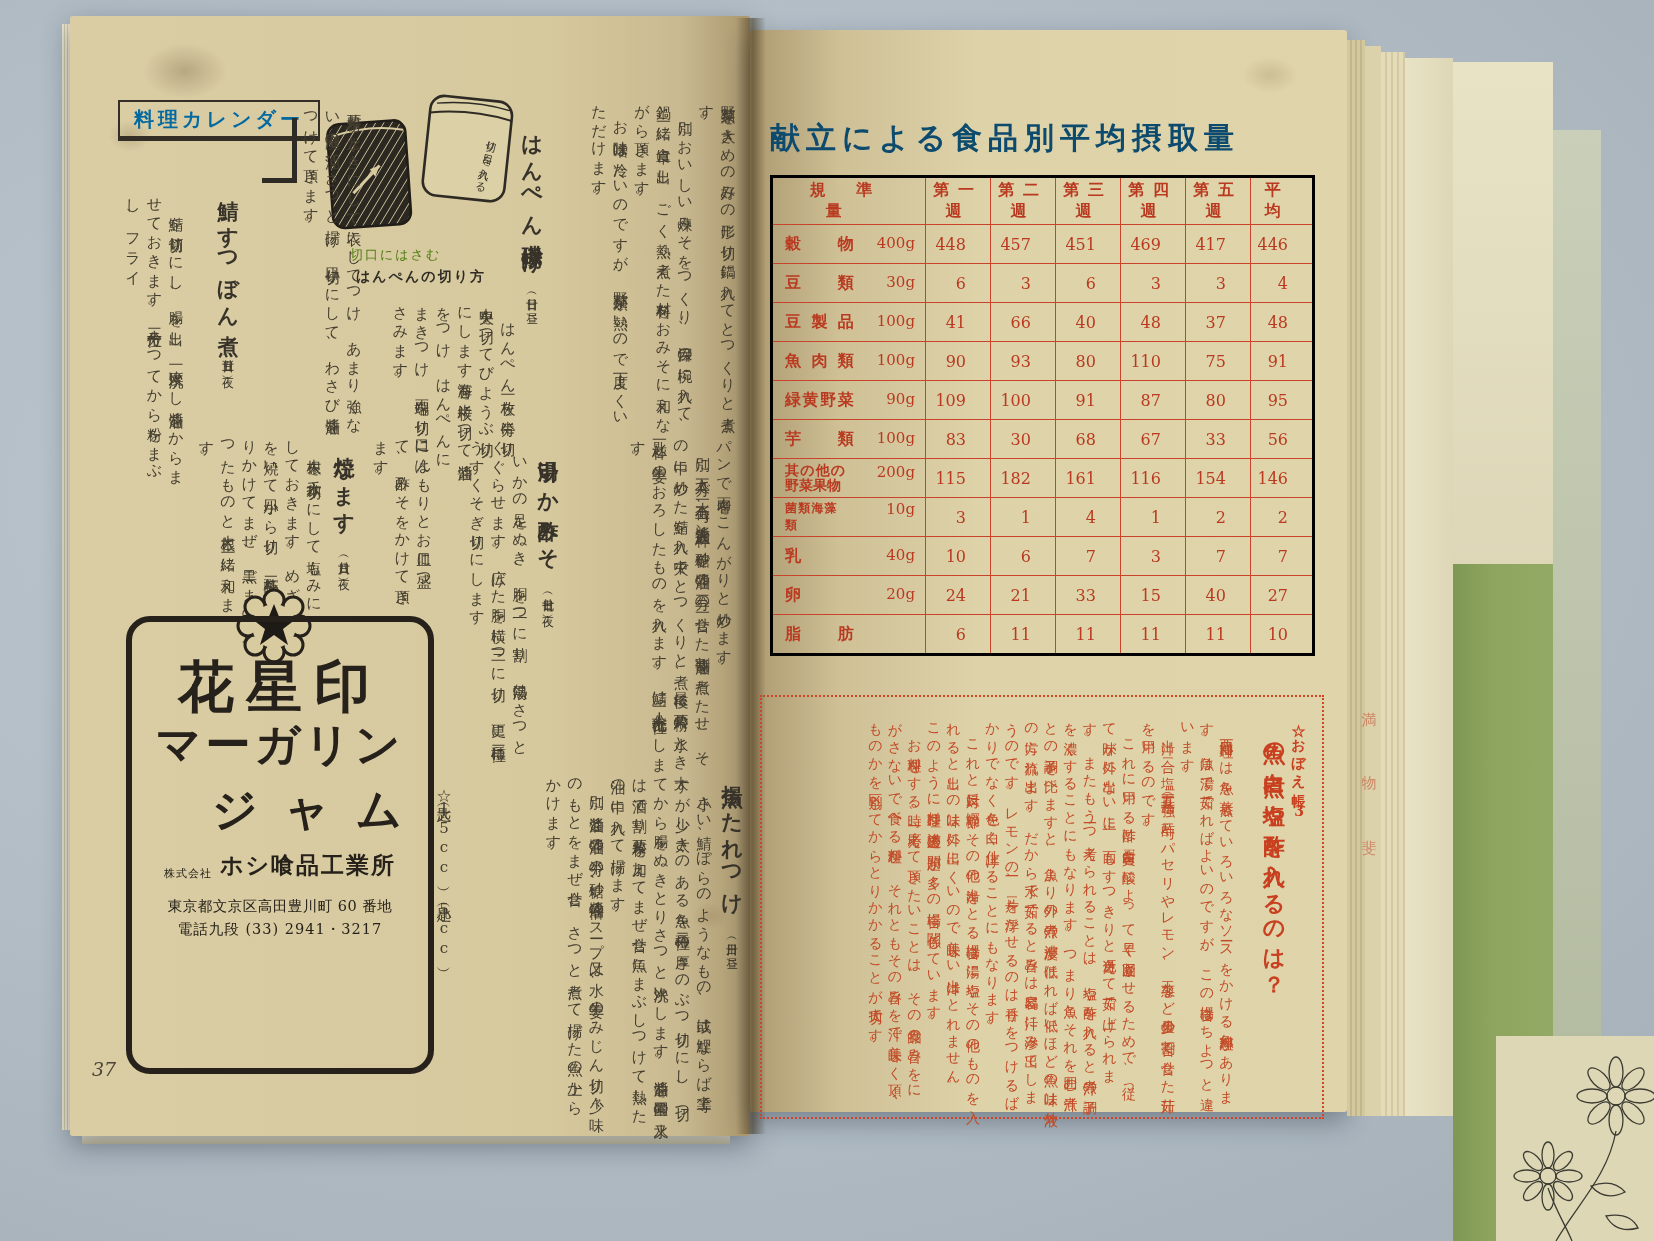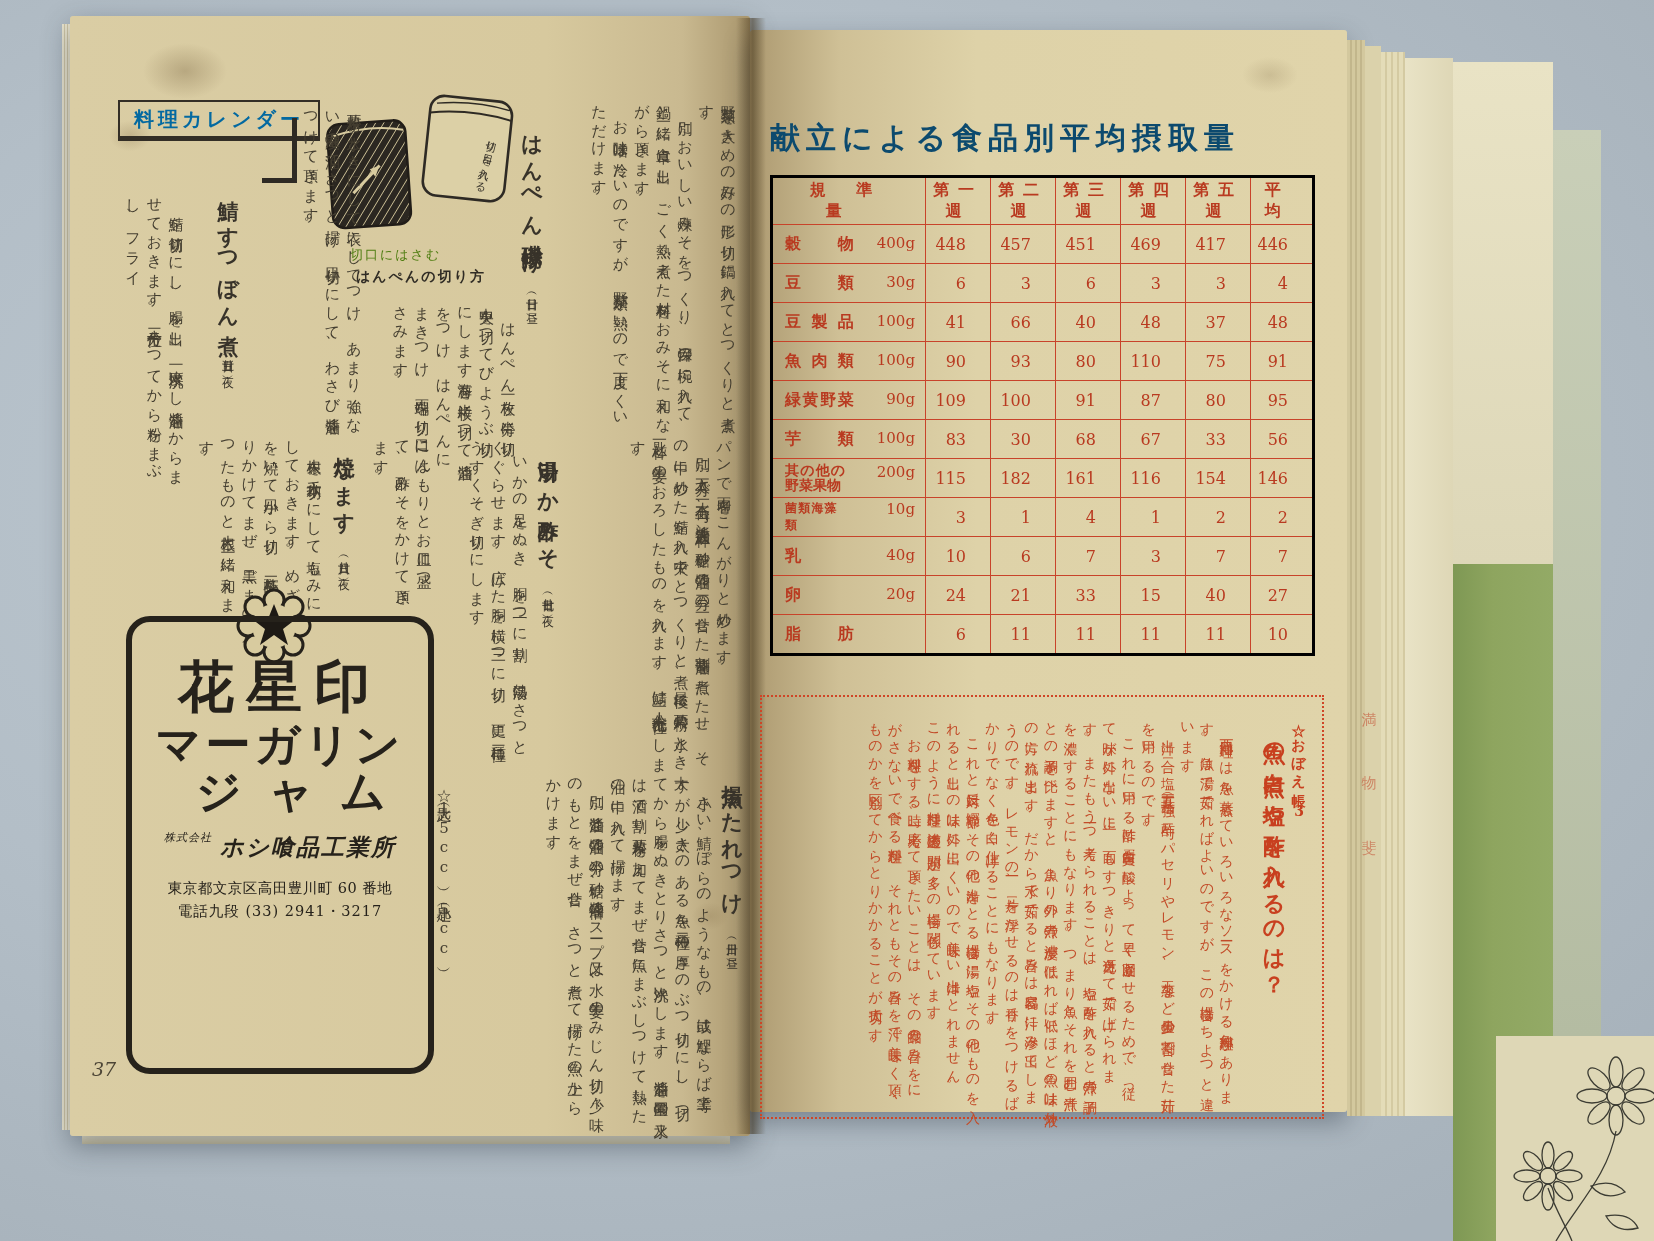--- a/index.html
+++ b/index.html
@@ -55,23 +55,23 @@
   .illus{left:322px;top:82px;width:196px;height:186px;}
   .illus-label-r{left:470px;top:130px;width:16px;height:120px;font-size:11px;color:#3a352c;
     writing-mode:vertical-rl;text-orientation:upright;transform:rotate(14deg);letter-spacing:1px;}
   .illus-label-l{left:350px;top:246px;font-size:13px;color:#4d7c0f;letter-spacing:2px;}
   .illus-cap{left:356px;top:268px;font-size:14px;font-weight:700;color:#302c25;letter-spacing:2px;}
   
   .ad{left:126px;top:616px;width:296px;height:446px;border:6px solid #26221b;border-radius:24px;
     color:#26221b;text-align:center;font-family:"DejaVu Serif",serif;}
   .ad .brand{margin-top:36px;font-size:56px;font-weight:900;letter-spacing:12px;line-height:1.0;}
   .ad .prod1{margin-top:8px;font-size:45px;font-weight:900;letter-spacing:4px;line-height:1.0;font-family:"DejaVu Sans",sans-serif;}
-  .ad .prod2{margin-top:2px;font-size:45px;font-weight:900;letter-spacing:26px;line-height:1.0;
-    text-align:right;padding-right:16px;font-family:"DejaVu Sans",sans-serif;}
-  .ad .corow{margin-top:18px;display:flex;align-items:flex-start;justify-content:center;gap:8px;font-style:italic;}
+  .ad .prod2{margin-top:20px;font-size:45px;font-weight:900;letter-spacing:26px;line-height:1.0;
+    text-align:right;font-family:"DejaVu Sans",sans-serif;}
+  .ad .corow{margin-top:18px;display:flex;align-items:flex-end;justify-content:center;gap:8px;}
   .ad .copre{font-size:11px;line-height:1.15;letter-spacing:1px;}
   .ad .coname{font-size:23px;font-weight:700;letter-spacing:2px;}
   .ad .addr{margin-top:16px;font-size:14.5px;letter-spacing:.5px;}
   .ad .phone{margin-top:4px;font-size:14.5px;letter-spacing:1px;}
   .adstar{left:236px;top:588px;width:76px;height:76px;}
   
   .rp-title{left:770px;top:118px;width:545px;font-size:30px;font-weight:700;
     color:#0c4a6e;letter-spacing:6px;}
   .intake{left:770px;top:175px;width:545px;height:465px;border-collapse:collapse;
     color:#b93a20;font-family:"DejaVu Serif",serif;}

